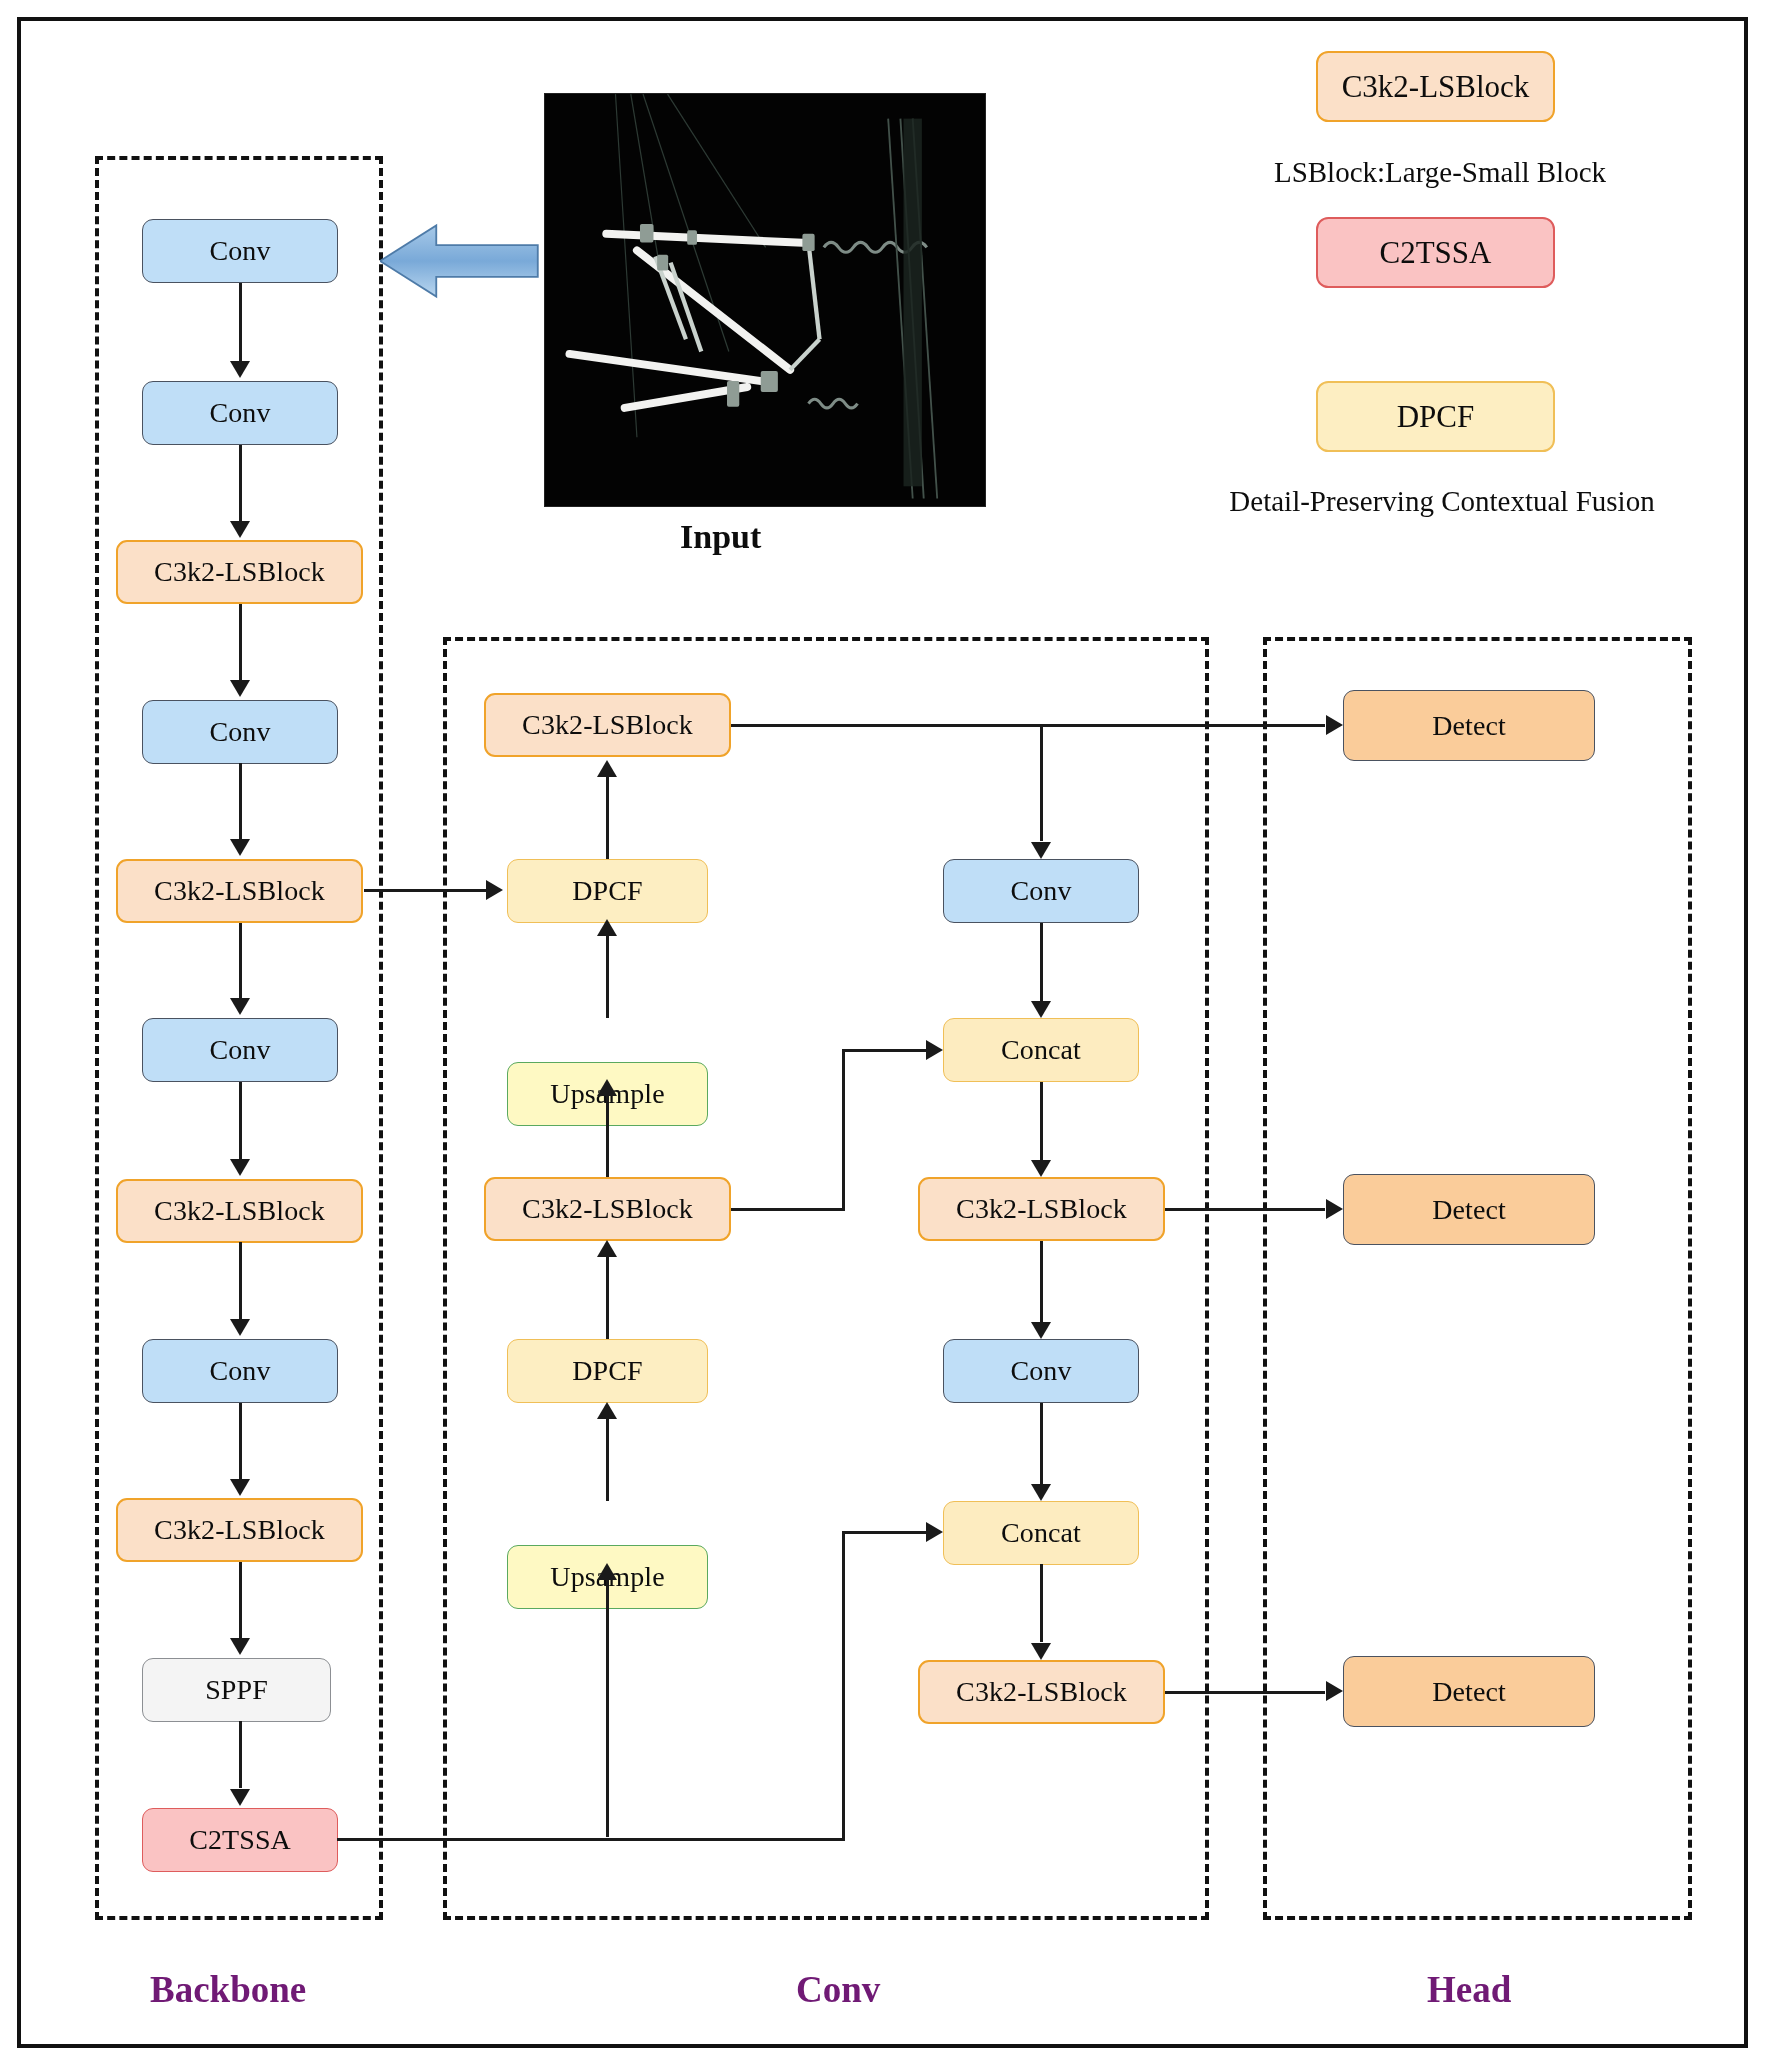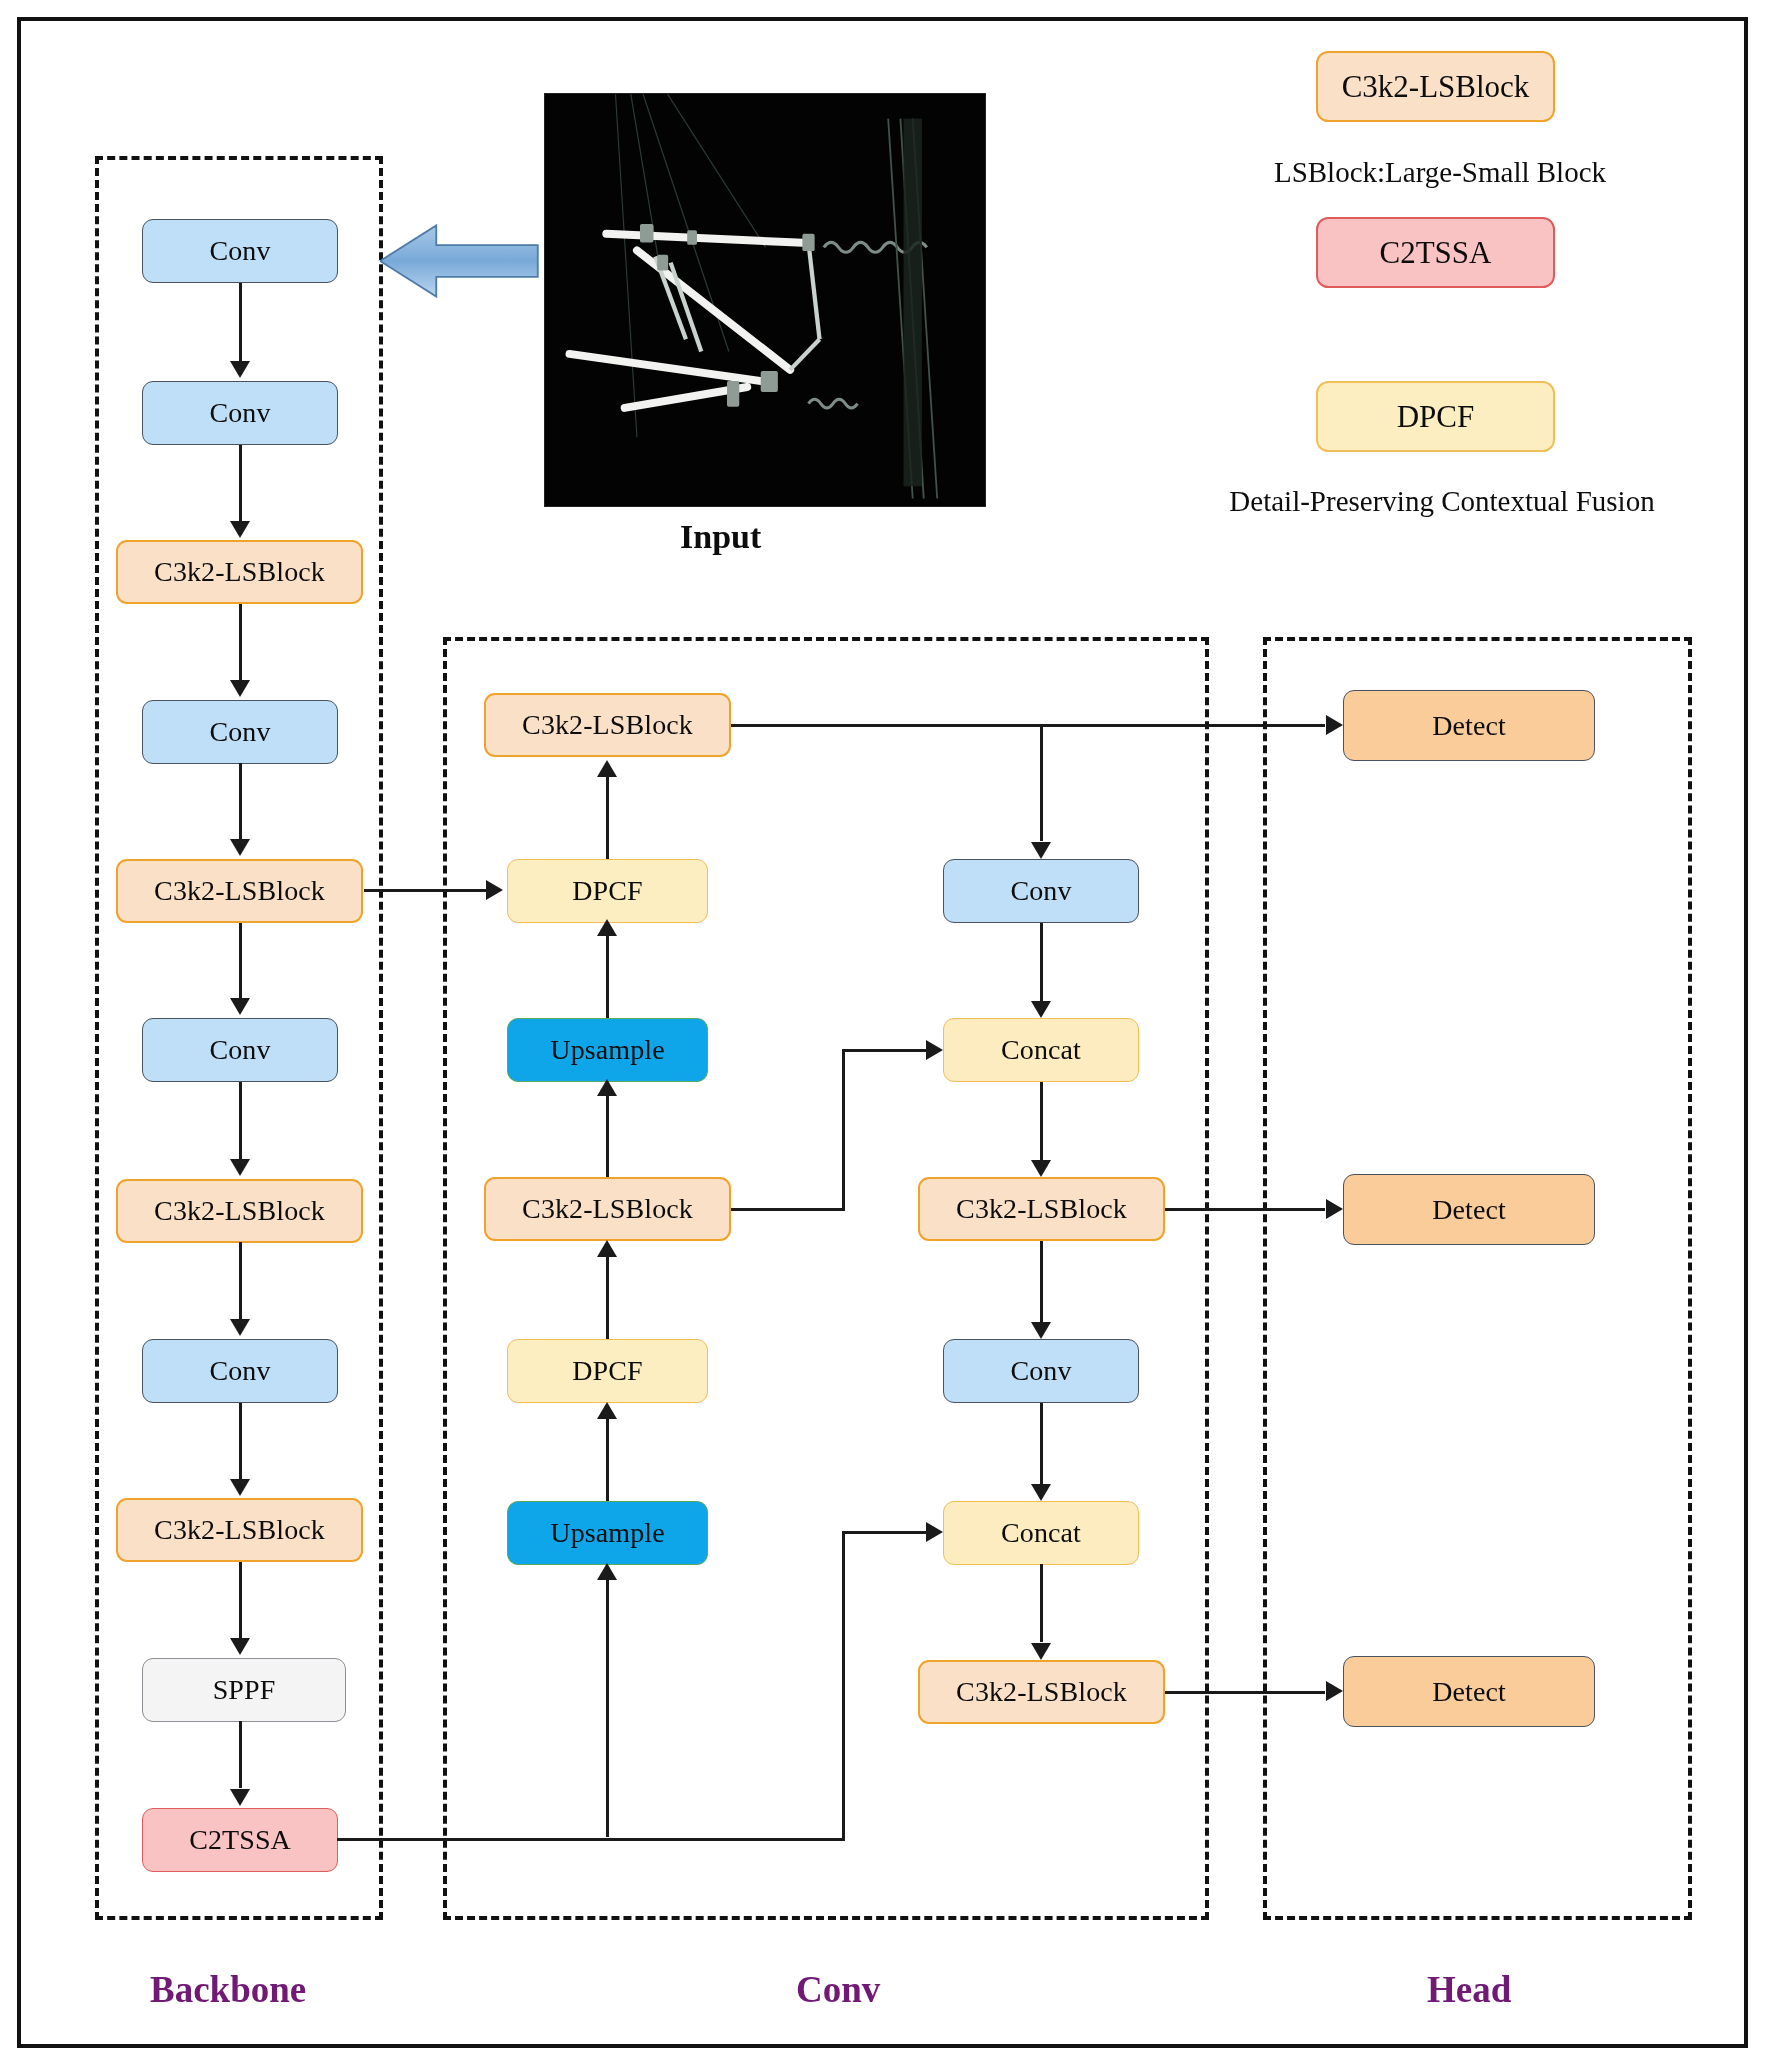--- a/index.html
+++ b/index.html
@@ -13,21 +13,21 @@
   .dashbox{position:absolute;border:4.3px dashed #111;box-sizing:border-box;background:transparent;}
 
   
   .node{position:absolute;box-sizing:border-box;display:flex;align-items:center;
         justify-content:center;border-radius:11px;font-size:28px;color:#0d0d0d;
         line-height:1;letter-spacing:0.1px;white-space:nowrap;}
   .node.conv    {background:#bfdef7;border:1.8px solid #4a5260;}
   .node.lsblock {background:#fbe0c8;border:2.5px solid #f0a32a;}
   .node.dpcf    {background:#fdeec2;border:1.8px solid #f0bf57;}
   .node.concat  {background:#fdecc0;border:1.8px solid #f0bf57;}
-  .node.upsample{background:#0ea5e9;border:1.8px solid #5aa95f;}
+  .node.upsample{background:#fef9c3;border:1.8px solid #5aa95f;margin-top:44px;}
   .node.sppf    {background:#f4f4f4;border:1.8px solid #8c8f93;}
   .node.tssa    {background:#fac3c3;border:1.8px solid #de5c5c;}
   .node.detect  {background:#facc9a;border:1.8px solid #4a5260;}
 
   
   .legnode{position:absolute;box-sizing:border-box;display:flex;align-items:center;
            justify-content:center;border-radius:12.3px;font-size:31px;color:#0d0d0d;white-space:nowrap;}
   .legcap{position:absolute;font-size:29px;color:#0d0d0d;white-space:nowrap;text-align:center;}
 
   
@@ -145,21 +145,21 @@
     </div>
   <div class="node lsblock" style="left:116px;top:1179px;width:247px;height:64px;">
     <span>C3k2-LSBlock</span>
     </div>
   <div class="node conv" style="left:142px;top:1339px;width:196px;height:64px;">
     <span>Conv</span>
     </div>
   <div class="node lsblock" style="left:116px;top:1498px;width:247px;height:64px;">
     <span>C3k2-LSBlock</span>
     </div>
-  <div class="node sppf" style="left:142px;top:1658px;width:204px;height:64px;">
+  <div class="node sppf" style="left:142px;top:1658px;width:189px;height:64px;">
     <span>SPPF</span>
     </div>
   <div class="node tssa" style="left:142px;top:1808px;width:196px;height:64px;">
     <span>C2TSSA</span>
     </div>
 
   <div class="ln vln" style="left:239px;top:283px;height:78px;"></div>
   <div class="arrow arr-down" style="left:230px;top:361px;"></div>
   <div class="ln vln" style="left:239px;top:445px;height:76px;"></div>
   <div class="arrow arr-down" style="left:230px;top:521px;"></div>

